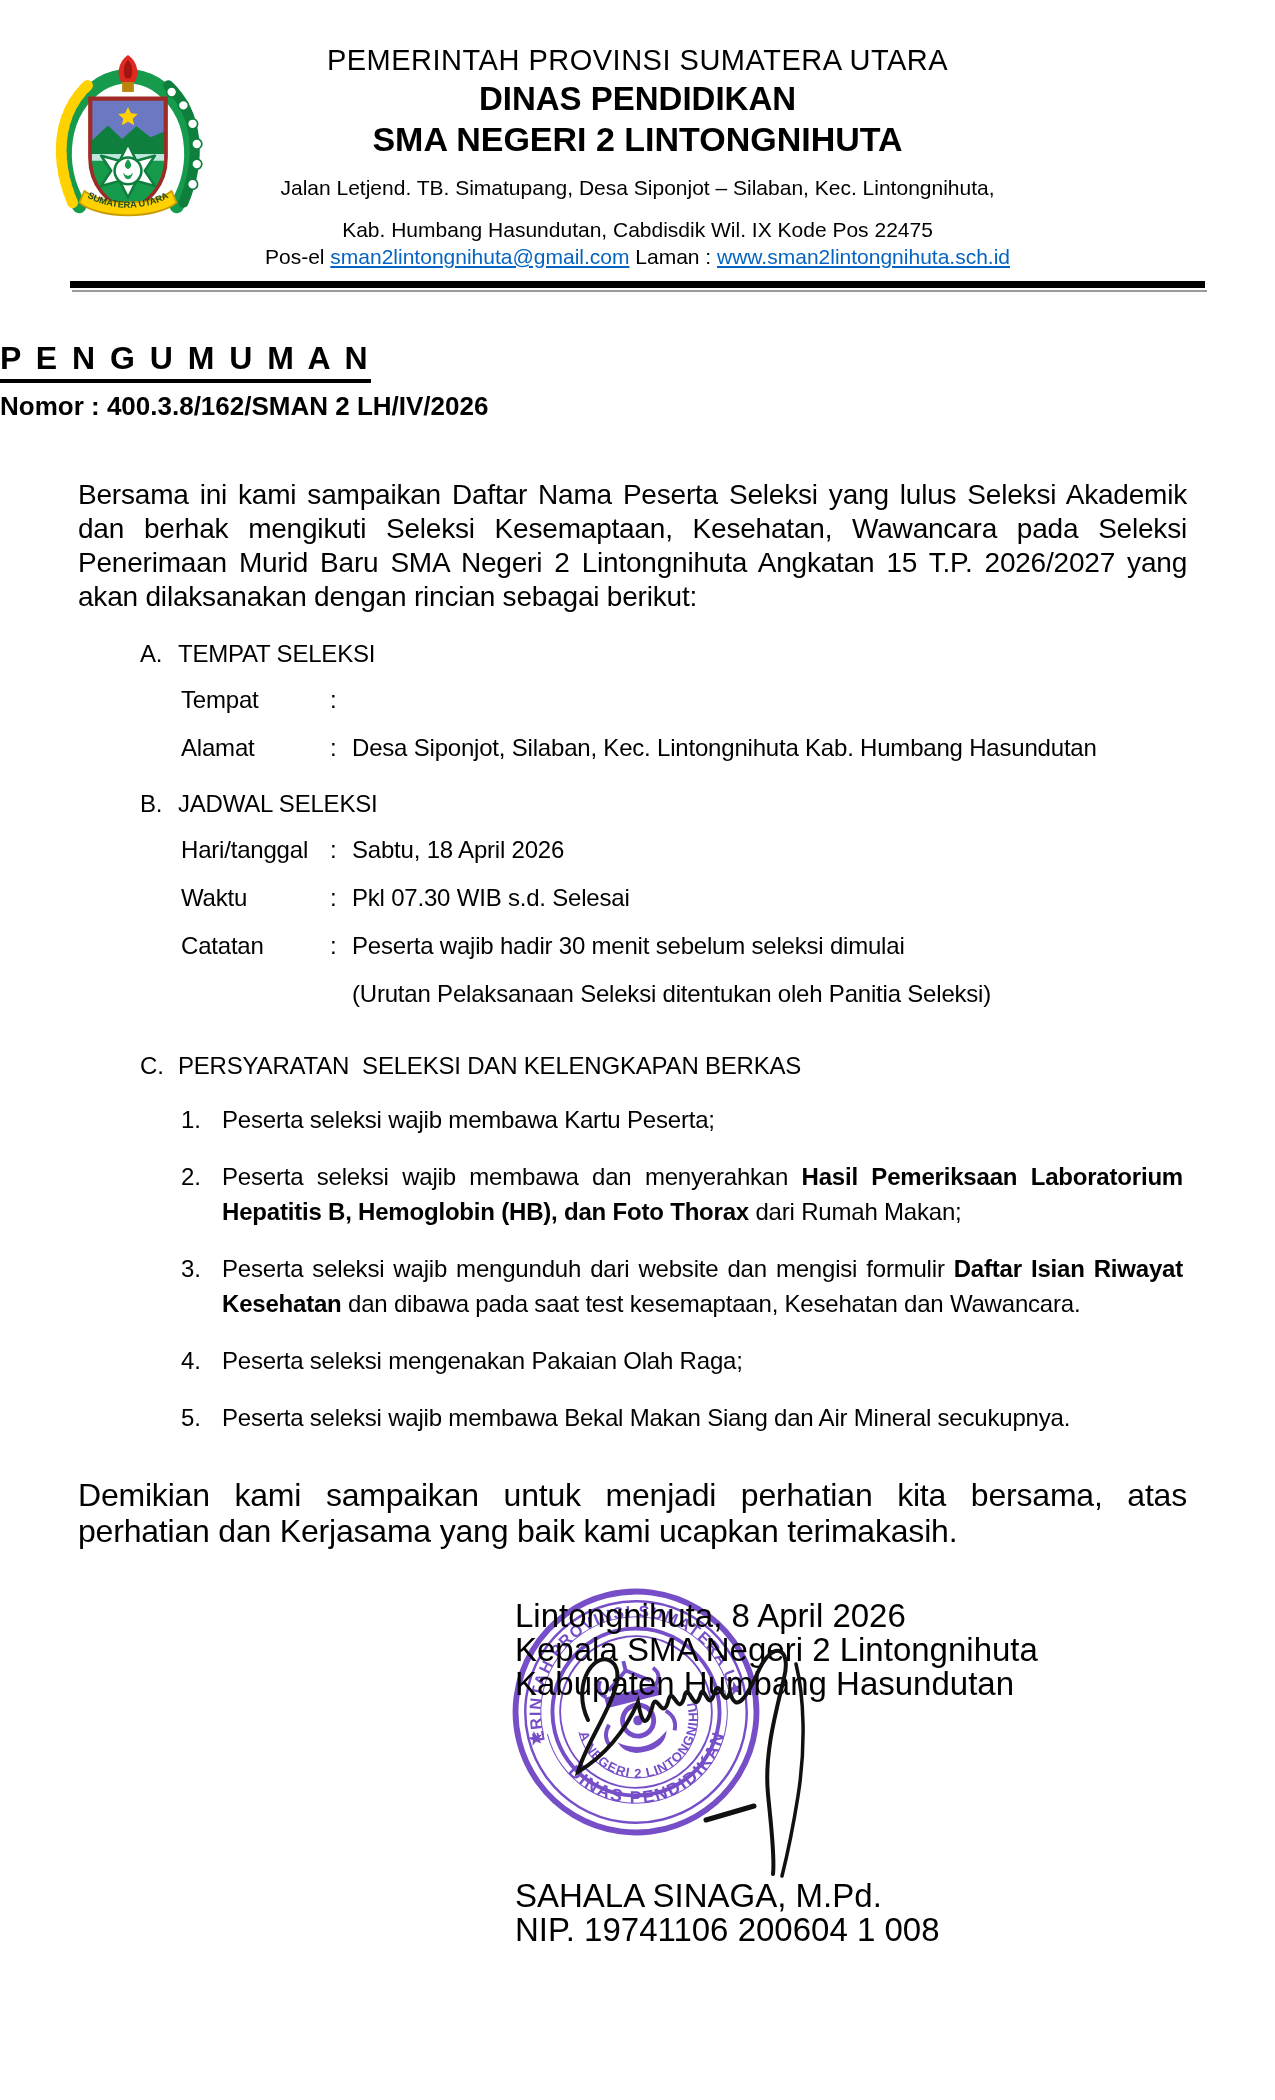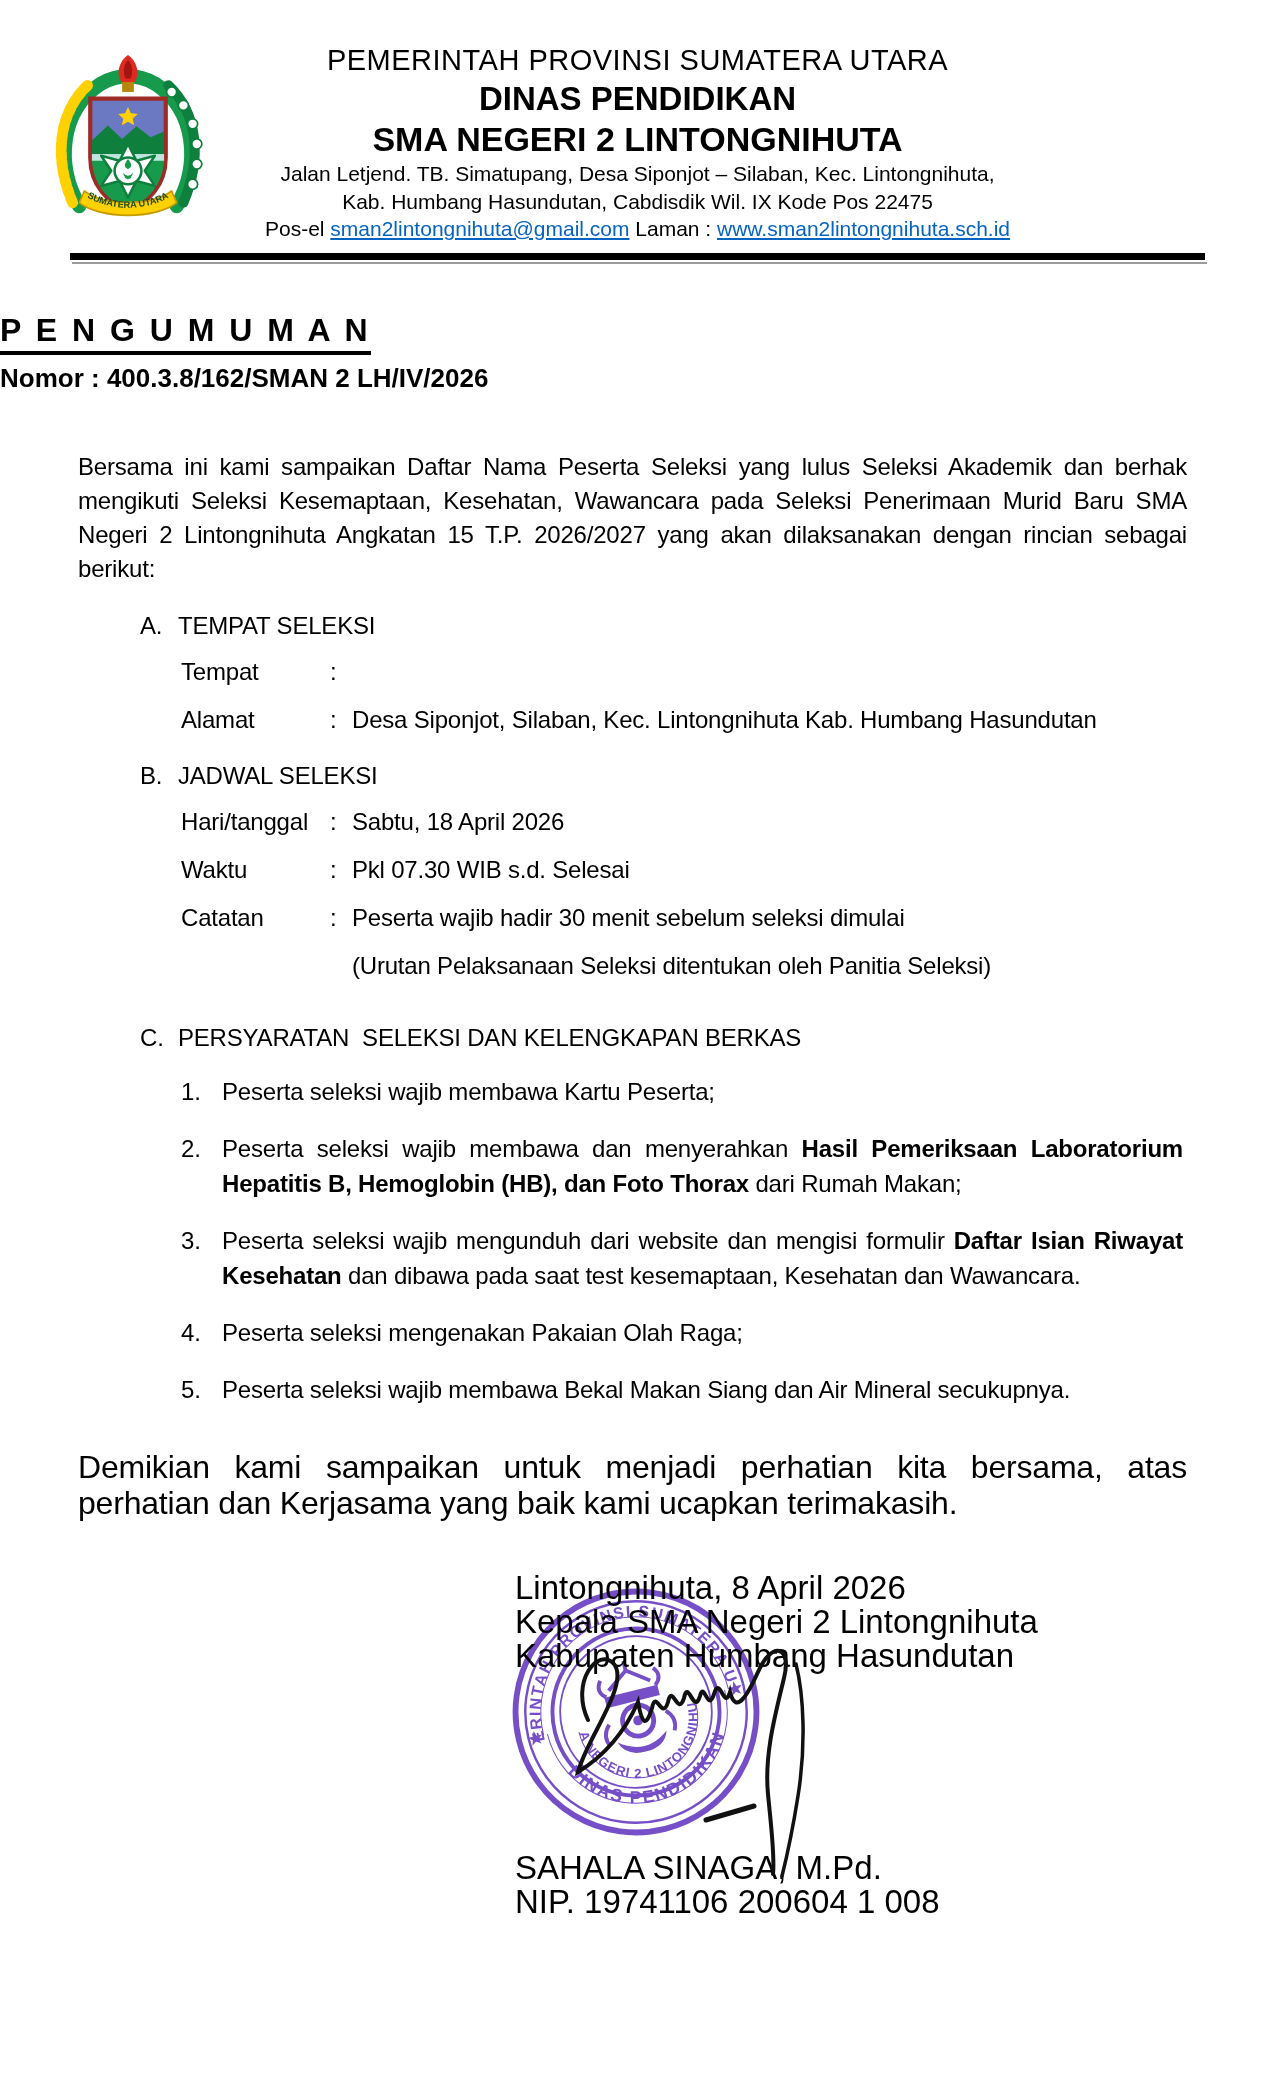--- a/index.html
+++ b/index.html
@@ -8,32 +8,32 @@
     margin:0 auto;overflow:hidden;
     font-family:"Liberation Sans","DejaVu Sans",sans-serif;
   }
   
   .letterhead{position:relative;padding-top:44px;}
   .logo{position:absolute;left:44px;top:50px;width:168px;height:172px;}
   .head-center{text-align:center;line-height:1.15;}
   .h1{font-size:29px;letter-spacing:.5px;}
   .h2{font-size:33px;font-weight:bold;margin-top:3px;}
   .h3{font-size:34px;font-weight:bold;margin-top:2px;}
-  .addr{font-size:21px;margin-top:3px;}
+  .addr{font-size:21px;margin-top:17px;}
   .contact{font-size:21px;margin-top:3px;}
   a.link{color:var(--link,#0563C1);text-decoration:underline;cursor:pointer;}
   .rule{margin:12px 70px 0 70px;height:7px;background:#000;position:relative;}
   .rule::after{content:"";position:absolute;left:2px;right:-2px;bottom:-4px;height:2px;background:#9a9a9a;}
   
   .title-block{text-align:left;margin-top:52px;}
   .doc-title{display:inline-block;font-size:32px;font-weight:bold;letter-spacing:3px;
     border-bottom:4px solid #000;padding-bottom:2px;}
   .doc-number{font-size:26px;font-weight:bold;margin-top:8px;}
   
-  .intro{margin:56px 88px 0 78px;font-size:24px;line-height:34px;text-align:justify;letter-spacing:-.2px;}
+  .intro{margin:56px 88px 0 78px;font-size:28px;line-height:34px;text-align:justify;letter-spacing:-.2px;}
   .section{margin:20px 88px 0 140px;font-size:24px;letter-spacing:-.2px;}
   .sec-head{display:flex;margin-top:26px;}
   .sec-label{width:38px;flex:0 0 auto;}
   .sec-title{white-space:pre-wrap;}
   .rows{margin-left:41px;}
   .row{display:flex;margin-top:16px;line-height:32px;}
   .row-label{width:149px;flex:0 0 auto;}
   .row-colon{width:22px;flex:0 0 auto;}
   .row-value{flex:1;}
   .row-value.bold{font-weight:normal;}

